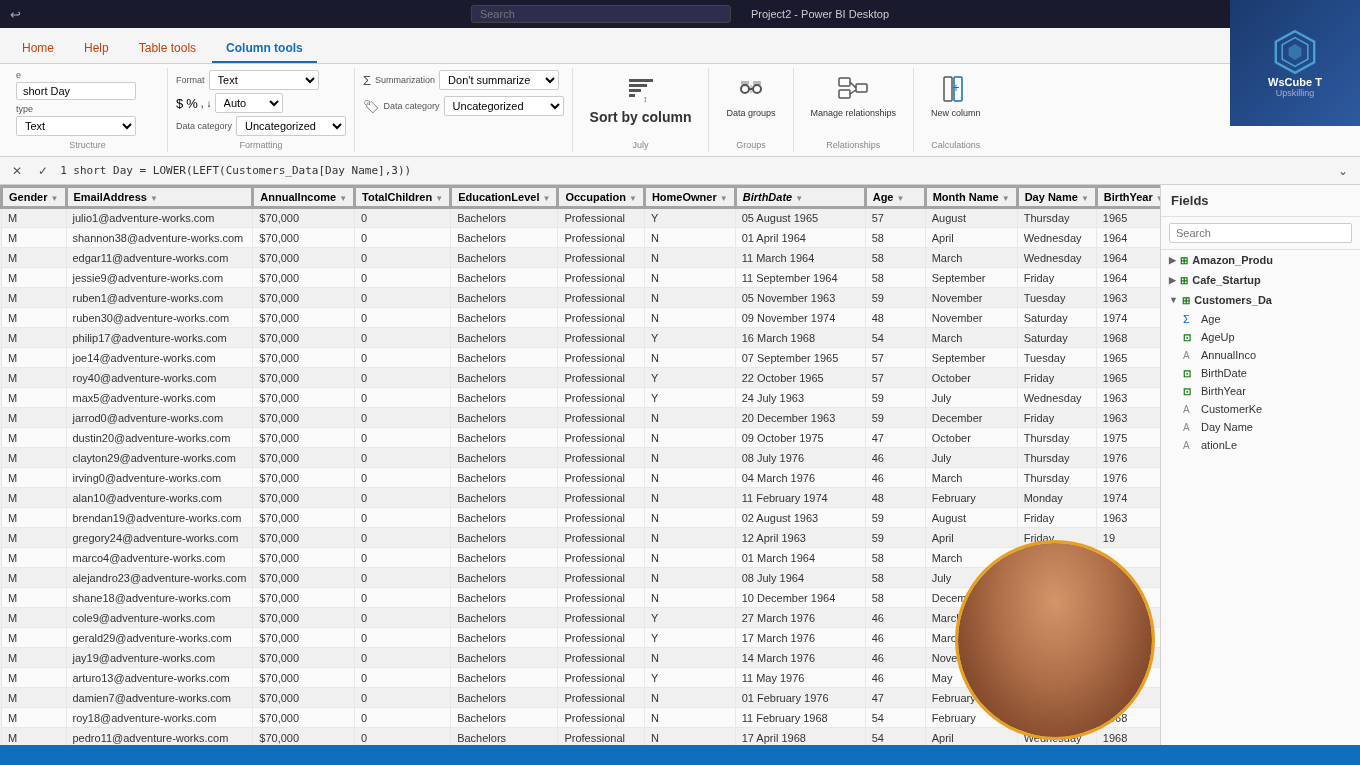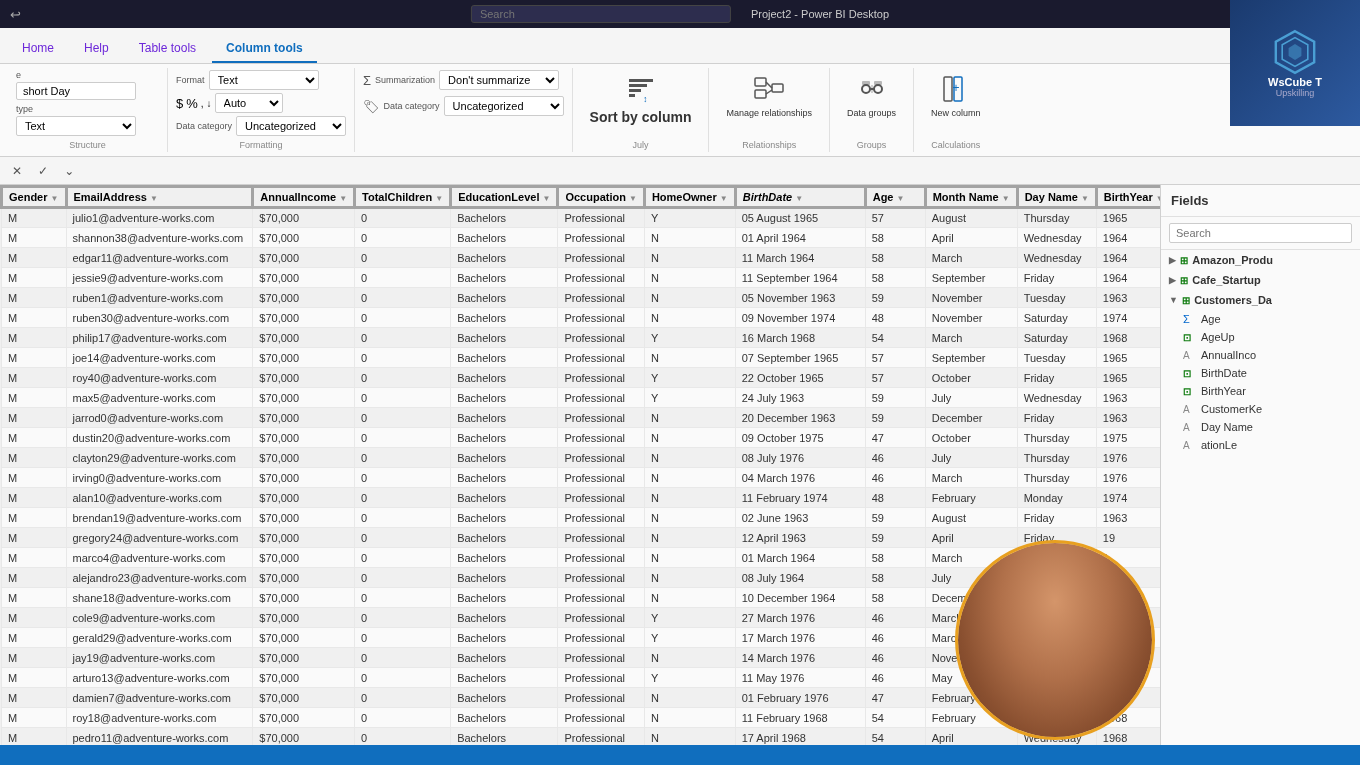--- a/index.html
+++ b/index.html
@@ -35,21 +35,21 @@
       display: flex;
       align-items: flex-end;
       height: 36px;
       padding: 0 8px;
       gap: 2px;
     }
     .tab {
       padding: 6px 14px;
       font-size: 12px;
       cursor: pointer;
-      color: #6d28d9;
+      color: #c2410c;
       border-bottom: 2px solid transparent;
       white-space: nowrap;
     }
     .tab.active {
       color: #106ebe;
       border-bottom: 2px solid #106ebe;
       font-weight: 600;
     }
 
     
@@ -398,76 +398,77 @@
           <rect x="2" y="9" width="18" height="3" fill="#555"></rect>
           <rect x="2" y="14" width="12" height="3" fill="#555"></rect>
           <rect x="2" y="19" width="6" height="3" fill="#555"></rect>
           <text x="16" y="27" font-size="9" fill="#106ebe">↕</text>
         </svg>
       </span>
       <span style="font-size:14px;font-weight:bold;">Sort by
 column</span>
     </div>
     <span class="ribbon-section-label">July</span>
-  </div>
-
-  <div class="ribbon-section" style="min-width:90px;align-items:center;justify-content:center;">
-    <div class="ribbon-btn">
-      <span class="icon">
-        <svg width="30" height="28" viewBox="0 0 30 28">
-          <rect x="1" y="3" width="11" height="8" rx="1" fill="none" stroke="#555" stroke-width="1.5"></rect>
-          <rect x="1" y="15" width="11" height="8" rx="1" fill="none" stroke="#555" stroke-width="1.5"></rect>
-          <rect x="18" y="9" width="11" height="8" rx="1" fill="none" stroke="#555" stroke-width="1.5"></rect>
-          <line x1="12" y1="7" x2="18" y2="13" stroke="#555" stroke-width="1.5"></line>
-          <line x1="12" y1="19" x2="18" y2="15" stroke="#555" stroke-width="1.5"></line>
-        </svg>
-      </span>
-      <span style="font-size:9px;text-align:center;">Manage
-relationships</span>
-    </div>
-    <span class="ribbon-section-label">Relationships</span>
   </div>
 
   <div class="ribbon-section" style="min-width:80px;align-items:center;justify-content:center;">
     <div class="ribbon-btn">
       <span class="icon">
         <svg width="28" height="28" viewBox="0 0 28 28">
           <circle cx="8" cy="14" r="4" fill="none" stroke="#555" stroke-width="2"></circle>
           <circle cx="20" cy="14" r="4" fill="none" stroke="#555" stroke-width="2"></circle>
           <rect x="4" y="6" width="8" height="4" rx="1" fill="#555" opacity="0.4"></rect>
           <rect x="16" y="6" width="8" height="4" rx="1" fill="#555" opacity="0.4"></rect>
           <path d="M12 14 L16 14" stroke="#555" stroke-width="2"></path>
           <path d="M14 10 L14 18" stroke="#555" stroke-width="1" opacity="0.5"></path>
         </svg>
       </span>
       <span style="font-size:9px;text-align:center;">Data
 groups</span>
     </div>
     <span class="ribbon-section-label">Groups</span>
   </div>
 
+  <div class="ribbon-section" style="min-width:90px;align-items:center;justify-content:center;">
+    <div class="ribbon-btn">
+      <span class="icon">
+        <svg width="30" height="28" viewBox="0 0 30 28">
+          <rect x="1" y="3" width="11" height="8" rx="1" fill="none" stroke="#555" stroke-width="1.5"></rect>
+          <rect x="1" y="15" width="11" height="8" rx="1" fill="none" stroke="#555" stroke-width="1.5"></rect>
+          <rect x="18" y="9" width="11" height="8" rx="1" fill="none" stroke="#555" stroke-width="1.5"></rect>
+          <line x1="12" y1="7" x2="18" y2="13" stroke="#555" stroke-width="1.5"></line>
+          <line x1="12" y1="19" x2="18" y2="15" stroke="#555" stroke-width="1.5"></line>
+        </svg>
+      </span>
+      <span style="font-size:9px;text-align:center;">Manage
+relationships</span>
+    </div>
+    <span class="ribbon-section-label">Relationships</span>
+  </div>
+
   <div class="ribbon-section" style="min-width:80px;align-items:center;justify-content:center;border-right:none;">
     <div class="ribbon-btn">
       <span class="icon">
         <svg width="28" height="28" viewBox="0 0 28 28">
           <rect x="2" y="2" width="8" height="24" rx="1" fill="none" stroke="#555" stroke-width="1.5"></rect>
           <rect x="12" y="2" width="8" height="24" rx="1" fill="none" stroke="#106ebe" stroke-width="1.5"></rect>
           <text x="14" y="17" font-size="12" fill="#106ebe" text-anchor="middle">+</text>
         </svg>
       </span>
       <span style="font-size:9px;text-align:center;">New
 column</span>
     </div>
     <span class="ribbon-section-label">Calculations</span>
   </div>
 </div>
 
 <div class="formula-bar">
   <span class="formula-btn">✕</span>
   <span class="formula-btn">✓</span>
+  <span class="formula-text">1  short Day = LOWER(LEFT(Customers_Data[Day Name],3))</span>
   <span class="formula-btn">⌄</span>
 </div>
 
 <div class="main-content">
 
   <div class="data-area">
     <div class="data-table-wrapper">
       <table class="data-table">
         <thead>
           <tr>
@@ -714,21 +715,21 @@
               <td></td>
             </tr>
             <tr>
               <td>M</td>
               <td>brendan19@adventure-works.com</td>
               <td>$70,000</td>
               <td>0</td>
               <td>Bachelors</td>
               <td>Professional</td>
               <td>N</td>
-              <td>02 June 1963</td>
+              <td>02 August 1963</td>
               <td>59</td>
               <td>August</td>
               <td>Friday</td>
               <td>1963</td>
               <td></td>
             </tr>
             <tr>
               <td>M</td>
               <td>gregory24@adventure-works.com</td>
               <td>$70,000</td>

